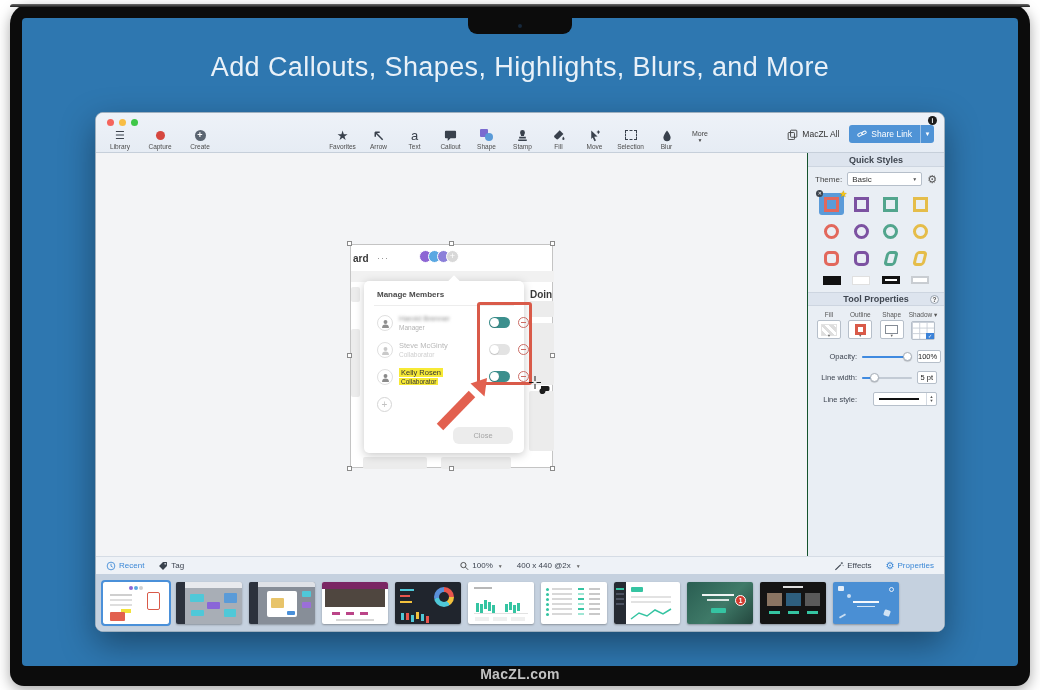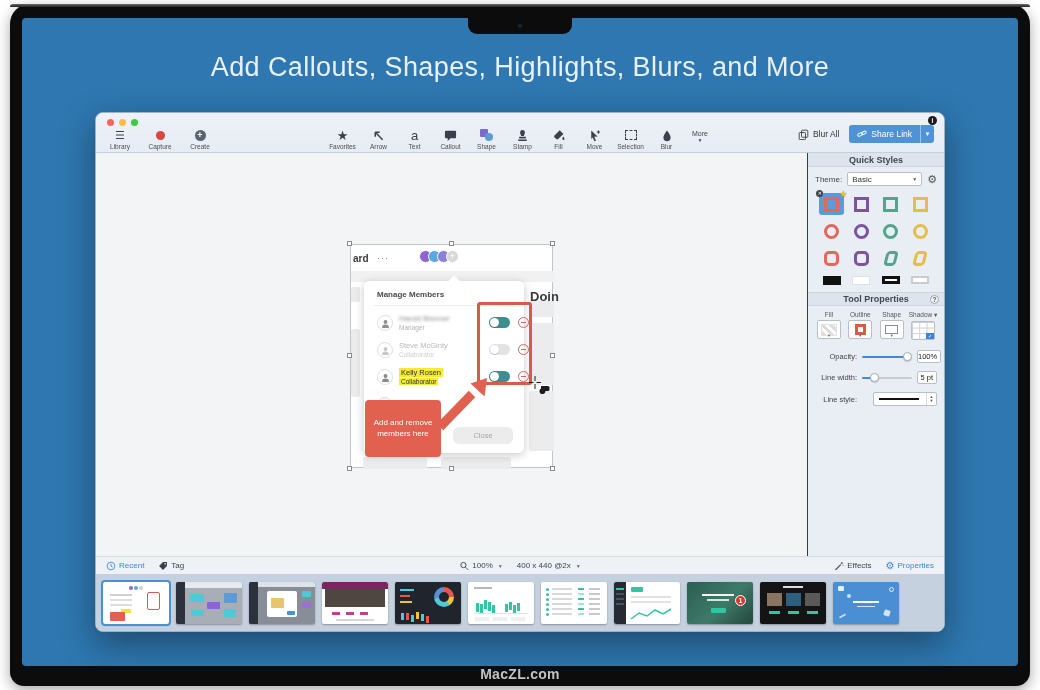--- a/index.html
+++ b/index.html
@@ -104,21 +104,21 @@
   
   .artboard { position:absolute; left:254px; top:91px; width:203px; height:224px; background:#fff; border:1px solid #c4c4c4; }
   .handle { position:absolute; width:5px; height:5px; background:#fff; border:1px solid #8a8a8a; z-index:6; }
   .gr { position:absolute; background:#ececec; border-radius:2px; }
   .board-t { position:absolute; left:2px; top:8px; font-size:10px; font-weight:bold; color:#3a3a3a; }
   .board-dots { position:absolute; left:26px; top:8px; font-size:9px; color:#8a8a8a; letter-spacing:1px; }
   .avatars { position:absolute; left:68px; top:5px; display:flex; }
   .av { width:13px; height:13px; border-radius:50%; border:1.5px solid #fff; margin-left:-4px; }
   .av:first-child{margin-left:0;}
   .av-plus { background:#d8d8d8; color:#fff; font-size:9px; line-height:11px; text-align:center; }
-  .doing-t { position:absolute; left:179px; top:44px; font-size:13px; font-weight:bold; color:#3a3a3a; }
+  .doing-t { position:absolute; left:179px; top:44px; font-size:10px; font-weight:bold; color:#3a3a3a; }
   .popup { position:absolute; left:13px; top:36px; width:160px; height:172px; background:#fff; border-radius:5px; box-shadow:0 2px 10px rgba(0,0,0,.22); z-index:2; }
   .popup-notch { position:absolute; top:-4px; left:86px; width:8px; height:8px; background:#fff; transform:rotate(45deg); }
   .pp-title { position:absolute; left:13px; top:9px; font-size:8px; font-weight:bold; color:#4a4a4a; }
   .pp-div { position:absolute; left:10px; right:10px; top:24px; height:1px; background:#ededed; }
   .mrow { position:absolute; left:13px; height:24px; }
   .m-av { position:absolute; left:0; top:1px; width:16px; height:16px; border-radius:50%; background:#fff; border:1px solid #e0e0e0; display:flex; align-items:center; justify-content:center; }
   .m-name { position:absolute; left:22px; top:0; font-size:7.5px; color:#555; white-space:nowrap; }
   .m-role { position:absolute; left:22px; top:10px; font-size:6.5px; color:#b3b3b3; white-space:nowrap; }
   .blurred { filter:blur(1.4px); color:#8e8e8e; }
   .dim { color:#b8b8b8; }
@@ -282,21 +282,21 @@
         </div>
 
         <div class="right-btns">
           <div class="copy-all">
             <svg width="11" height="11" viewBox="0 0 14 14">
                 <g fill="none" stroke="#444" stroke-width="1.2">
                   <rect x="4.5" y="1.5" width="8" height="9" rx="1"></rect>
                   <rect x="1.5" y="4.5" width="8" height="9" rx="1"></rect>
                 </g>
               </svg>
-            <span>Blur All</span>
+            <span>MacZL All</span>
           </div>
           <div class="share-grp" style="background: rgb(79, 147, 214);">
             <div class="share-main">
               <svg width="10" height="10" viewBox="0 0 14 14">
                   <g fill="none" stroke="#fff" stroke-width="1.3">
                     <rect x="1" y="6" width="6.4" height="3.6" rx="1.8" transform="rotate(-30 4.2 7.8)"></rect>
                     <rect x="6.6" y="3.6" width="6.4" height="3.6" rx="1.8" transform="rotate(-30 9.8 5.4)"></rect>
                   </g>
                 </svg>
               <span>Share Link</span>
@@ -376,21 +376,20 @@
                 <span class="m-role hl" style="color:#7a7a7a;">Collaborator</span>
                 <span class="pill" data-state="on"></span>
                 <span class="minus-c"></span>
               </div>
 
               <span class="add-c">+</span>
               <span class="close-b">Close</span>
             </div>
 
             <div class="red-rect" style="border-color: rgb(217, 90, 73);"></div>
-            <div class="red-callout" style="background: rgb(226, 96, 79);">Add and remove members here</div>
             <svg class="arrow-svg">
               <line x1="89" y1="182" x2="121" y2="149" stroke="#e2604f" stroke-width="9" style="stroke: rgb(226, 96, 79);"></line>
               <polygon points="136,133 133.5,151.5 119.5,138.5" fill="#e2604f" style="fill: rgb(226, 96, 79);"></polygon>
             </svg>
 
             <svg class="cursor">
               <g stroke="#1c1c1c" stroke-width="1">
                   <path d="M6 0 V5 M6 8 V13 M0 6.5 H4.5 M7.5 6.5 H12"></path>
                 </g>
               <path d="M12 10 h7 a1.5 1.5 0 0 1 1.5 1.5 v2 a1.5 1.5 0 0 1 -1.5 1.5 h-2.5 a3 3 0 1 1 -4.5 -2.5z" fill="#1c1c1c"></path>

